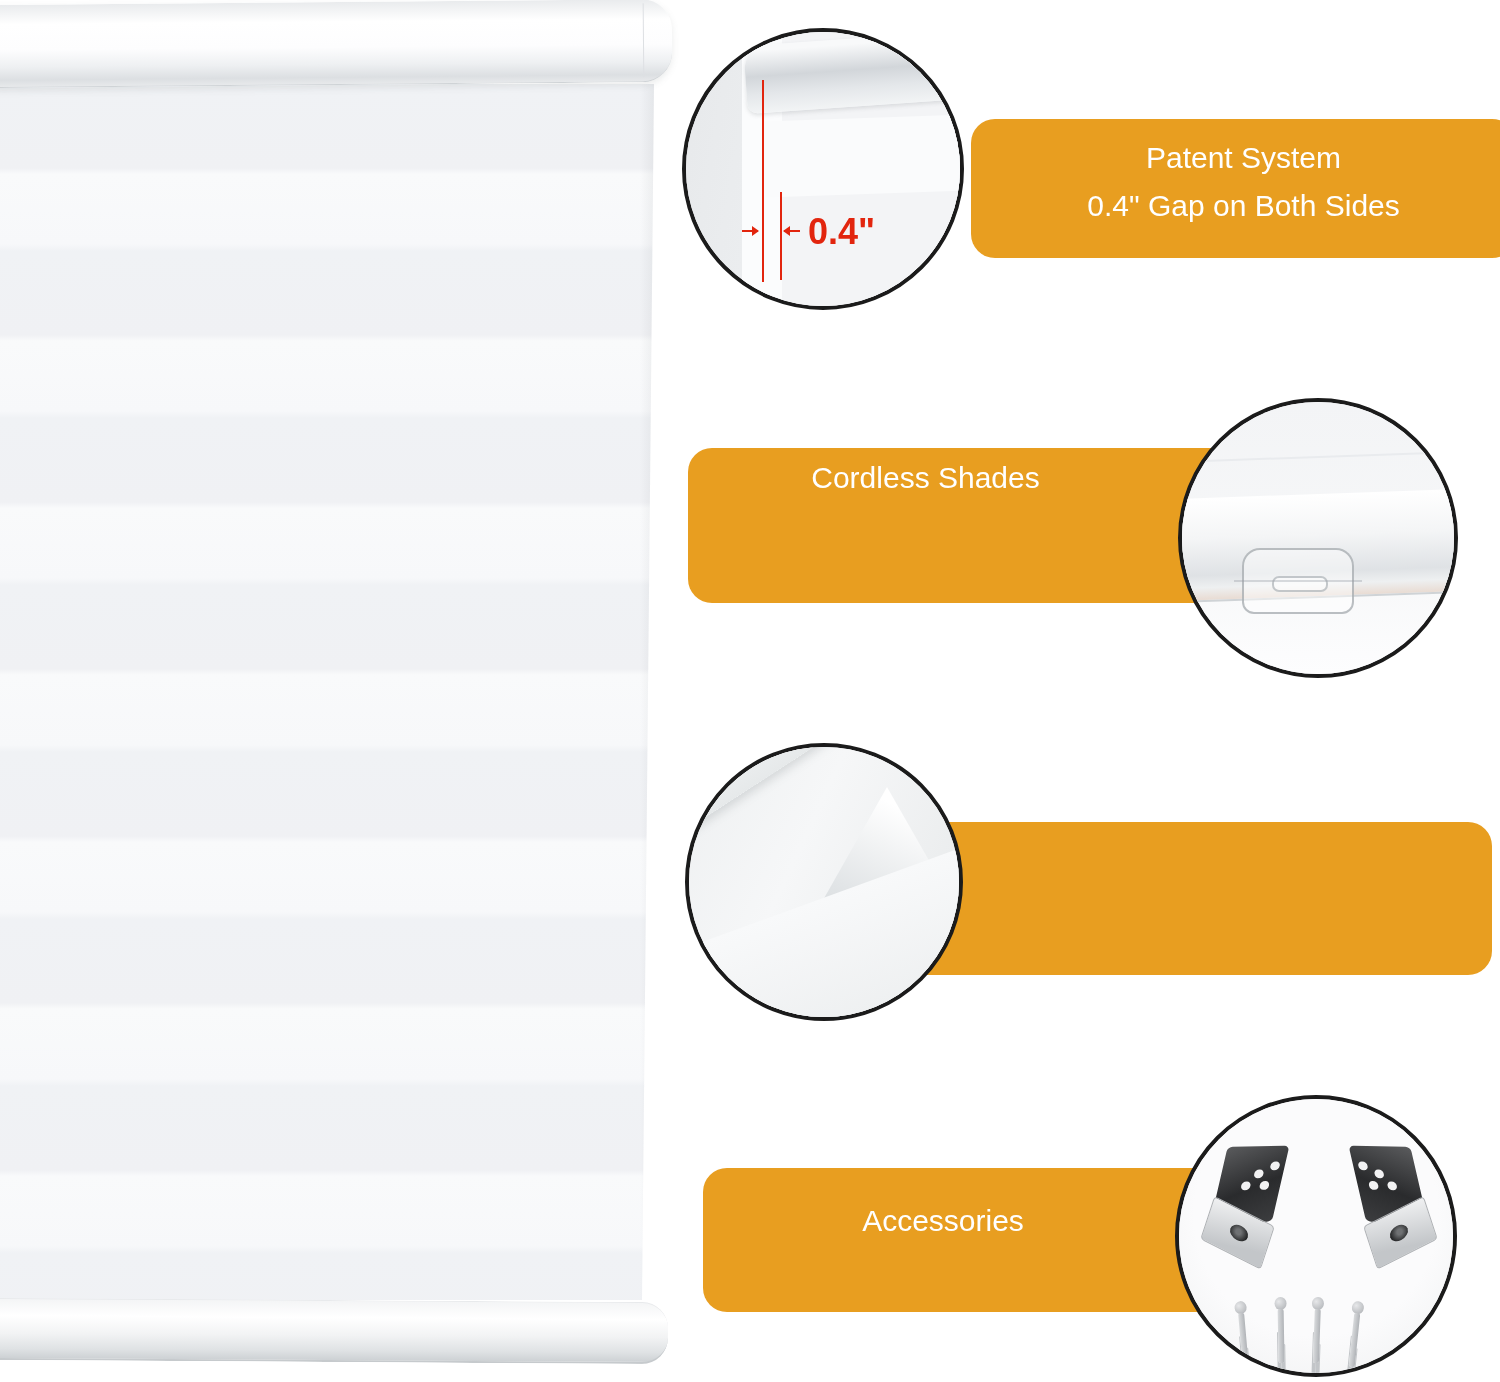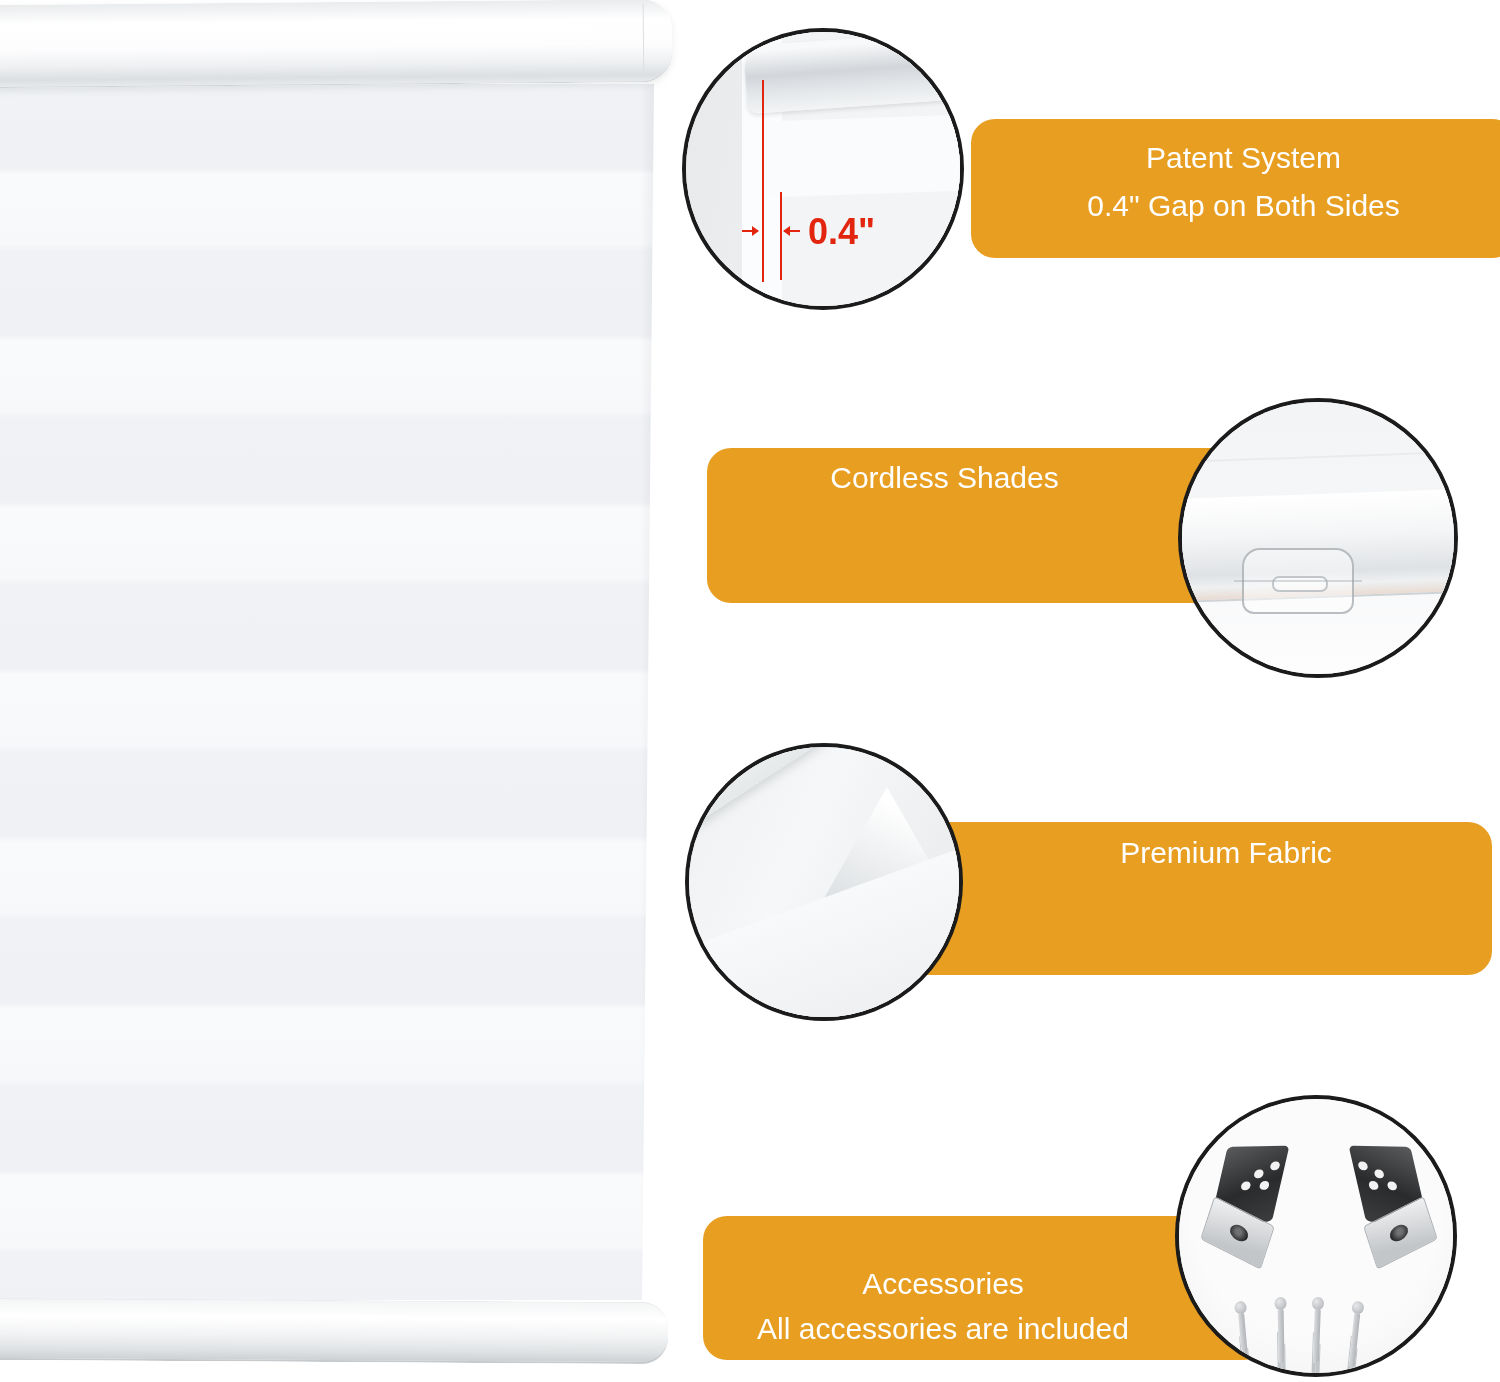--- a/index.html
+++ b/index.html
@@ -61,21 +61,21 @@
   .marr { position:absolute; height:2px; background:#E2250E; top:198px; z-index:6; }
   .marr.r { left:56px; width:16px; }
   .marr.r::after { content:""; position:absolute; right:-1px; top:-4px; border:5px solid transparent; border-left:7px solid #E2250E; border-right:0; }
   .marr.l { left:98px; width:16px; }
   .marr.l::after { content:""; position:absolute; left:-1px; top:-4px; border:5px solid transparent; border-right:7px solid #E2250E; border-left:0; }
   .gap-label { position:absolute; left:122px; top:179px; color:#E2250E; font-weight:700; font-size:36px; z-index:6; }
   .b1 { left:971px; top:119px; width:545px; height:139px; padding-top:15px; }
   .b1 .bline { line-height:48px; }
 
   
-  .b2 { left:707px; top:448px; width:560px; height:155px; padding:6px 85px 17px 0; }
+  .b2 { left:688px; top:448px; width:560px; height:155px; padding:6px 85px 17px 0; }
   .c2 { left:1178px; top:398px; width:280px; height:280px; }
   .c2-top { position:absolute; inset:0; background:linear-gradient(180deg,#f3f4f6 0%,#f6f7f8 55%,#fdfdfe 100%); }
   .c2-bandline { position:absolute; left:0; right:0; top:54px; height:2px; background:#e9ebee; transform:rotate(-2deg); }
   .c2-rail { position:absolute; left:-12px; right:-12px; top:92px; height:104px; transform:rotate(-2deg);
     background:linear-gradient(180deg,#ffffff 0%,#f4f5f6 40%,#dfe2e5 76%,#eef0f1 88%,#e9ddd5 99%);
     border-bottom:2px solid #cfd3d6; }
   .c2-handle { position:absolute; left:60px; top:146px; width:112px; height:66px;
     background:rgba(255,255,255,0.45); border:2px solid rgba(150,156,162,0.65);
     border-radius:18px 18px 12px 12px; z-index:5; }
   .c2-handle::before { content:""; position:absolute; left:28px; top:26px; width:52px; height:12px;
@@ -88,21 +88,21 @@
   .c3-sheet { position:absolute; left:-60px; top:-90px; width:460px; height:210px; transform:rotate(-33deg); transform-origin:left bottom;
     background:linear-gradient(180deg,#fdfdfd 0%,#f3f5f6 70%,#e6e9ea 100%); box-shadow:0 4px 10px rgba(120,126,130,0.25); }
   .c3-curl { position:absolute; left:120px; top:40px; width:130px; height:130px;
     clip-path:polygon(8% 92%,60% 0%,100% 70%);
     background:linear-gradient(205deg,#ffffff 20%,#e2e5e7 75%,#d7dbdd 100%); }
   .c3-under { position:absolute; left:-20px; bottom:-30px; width:340px; height:150px; transform:rotate(-20deg);
     background:linear-gradient(180deg,#f8f9fa 0%,#eceeef 100%); }
   .b3 { left:880px; top:822px; width:612px; height:153px; padding:7px 0 0 80px; }
 
   
-  .b4 { left:703px; top:1216px; width:565px; height:144px; padding:45px 85px 0 0; }
+  .b4 { left:703px; top:1168px; width:565px; height:144px; padding:30px 85px 0 0; }
   .b4 .bline { line-height:45px; }
   .c4 { left:1175px; top:1095px; width:282px; height:282px; }
   .c4-base { position:absolute; inset:0; background:radial-gradient(circle at 50% 42%,#fbfbfc 58%,#eeeff0 100%); }
   .bracket { position:absolute; width:96px; height:118px; }
   .bracket.lft { left:28px; top:48px; transform:rotate(13deg); }
   .bracket.rgt { left:156px; top:48px; transform:scaleX(-1) rotate(13deg); }
   .b-face { position:absolute; left:8px; top:0; width:60px; height:78px;
     background:linear-gradient(155deg,#5a5b5d 0%,#2a2b2d 55%,#3c3d3f 100%);
     transform:skewY(-14deg); border-radius:5px; }
   .b-dots { position:absolute; left:32px; top:24px; width:9px; height:9px; border-radius:50%; background:#f2f2f3;
@@ -155,26 +155,24 @@
     <div class="c2-handle"></div>
   </div>
 
   <div class="circle c3">
     <div class="c3-base"></div>
     <div class="c3-sheet"></div>
     <div class="c3-curl"></div>
     <div class="c3-under"></div>
   </div>
   <div class="banner b3">
-    <div class="bline">Premium Fabric</div>
   </div>
 
   <div class="banner b4">
     <div class="bline">Accessories</div>
-    <div class="bline">All accessories are included</div>
   </div>
   <div class="circle c4">
     <div class="c4-base"></div>
     <div class="bracket lft">
       <div class="b-face">
           <div class="b-dots"></div>
         </div>
       <div class="b-base">
           <div class="b-hole"></div>
         </div>

